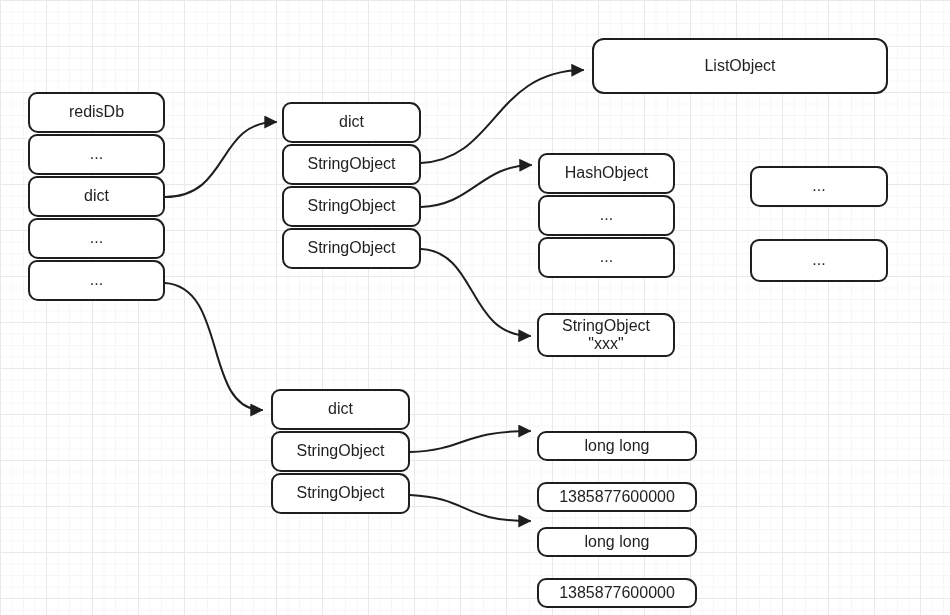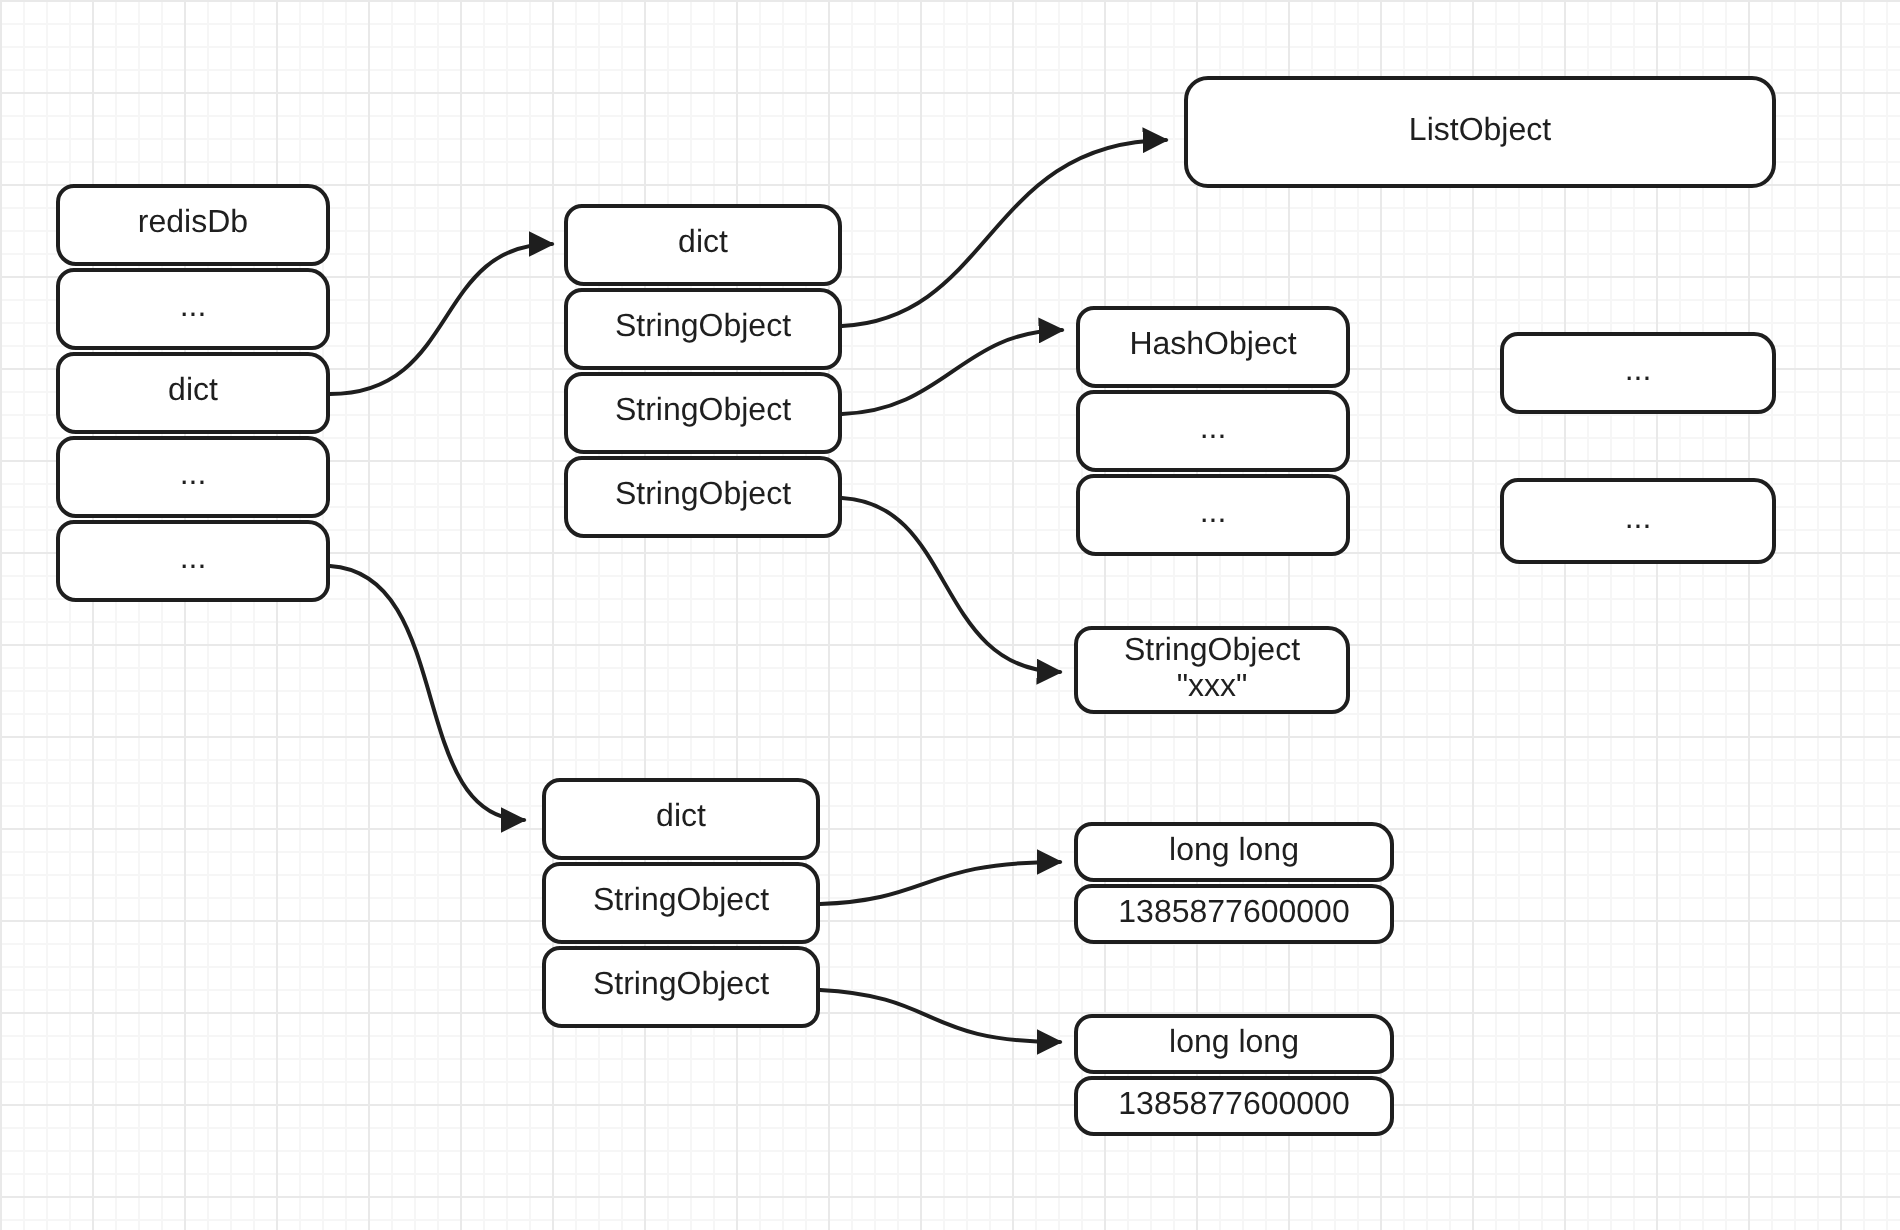--- a/index.html
+++ b/index.html
@@ -43,21 +43,21 @@
     justify-content: center;
     color: #1f1f1f;
     font-size: 16px;
     line-height: 1.15;
     text-align: center;
   }
   .cell.multiline {
     flex-direction: column;
   }
   .h41 { height: 41px; }
-  .h30 { height: 30px; }
+  .h30 { height: 30px; margin-top: 20px; }
 </style>
 </head>
 <body>
 
 <div class="canvas">
 
   <svg class="arrow-layer" viewBox="0 0 950 615" xmlns="http://www.w3.org/2000/svg">
     <defs>
       <marker id="ah" viewBox="0 0 10 10" refX="9" refY="5" markerWidth="6.5" markerHeight="6.5" orient="auto-start-reverse">
         <path d="M 0 0 L 10 5 L 0 10 z" fill="#1e1e1e"></path>

